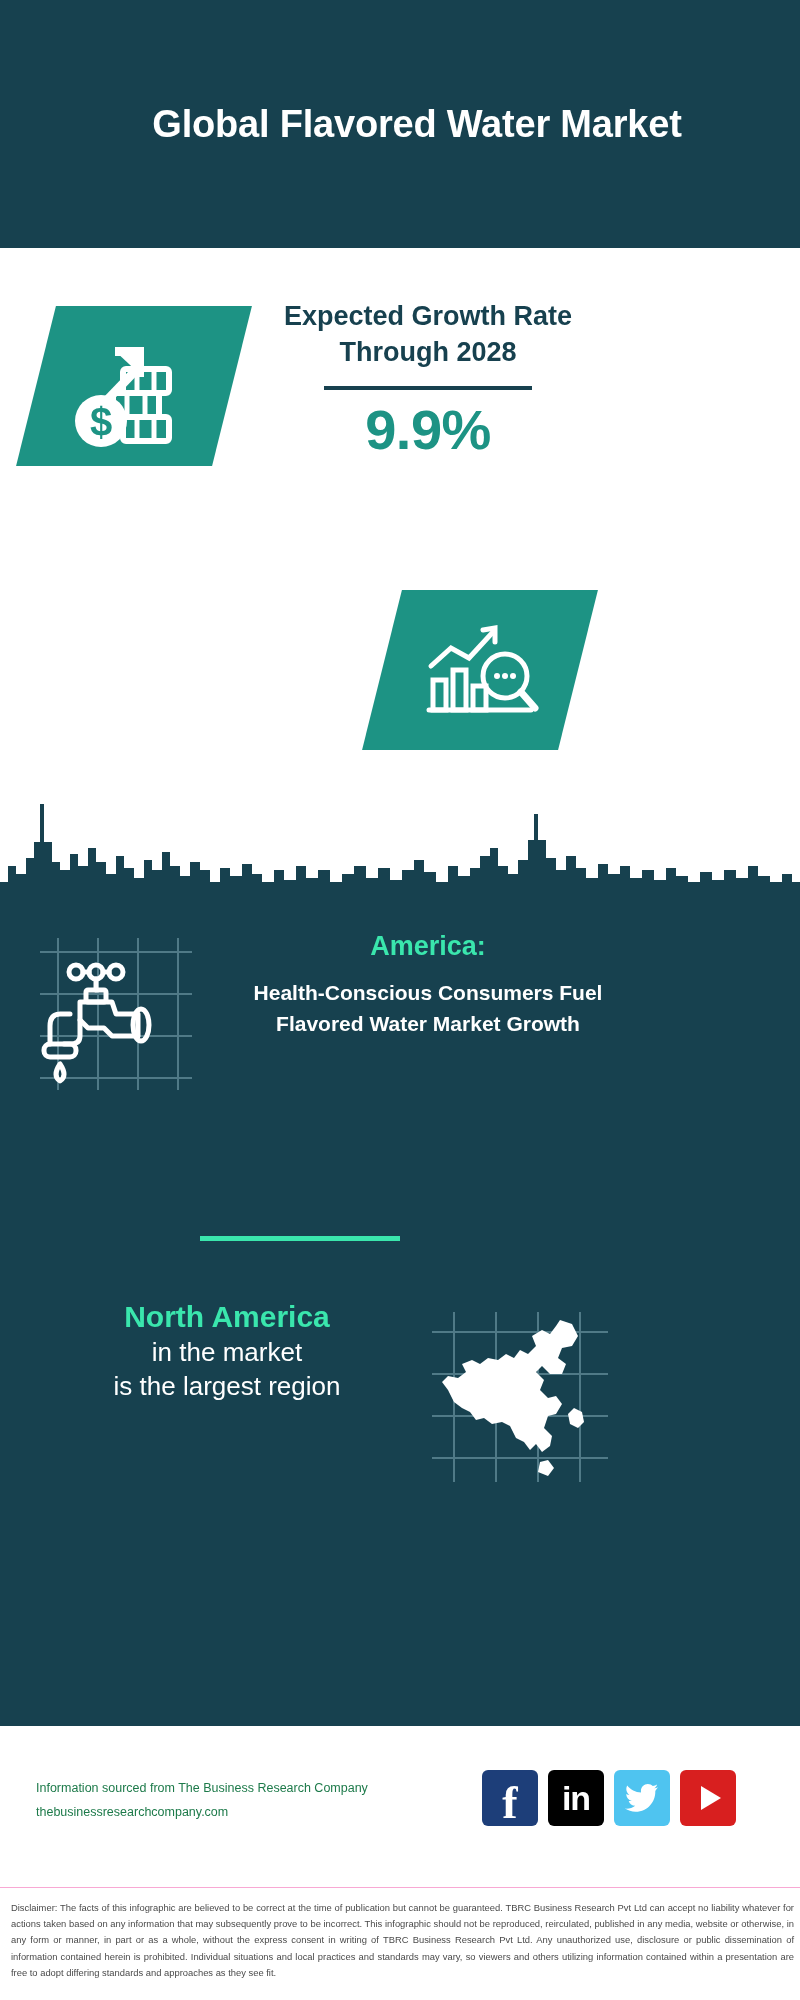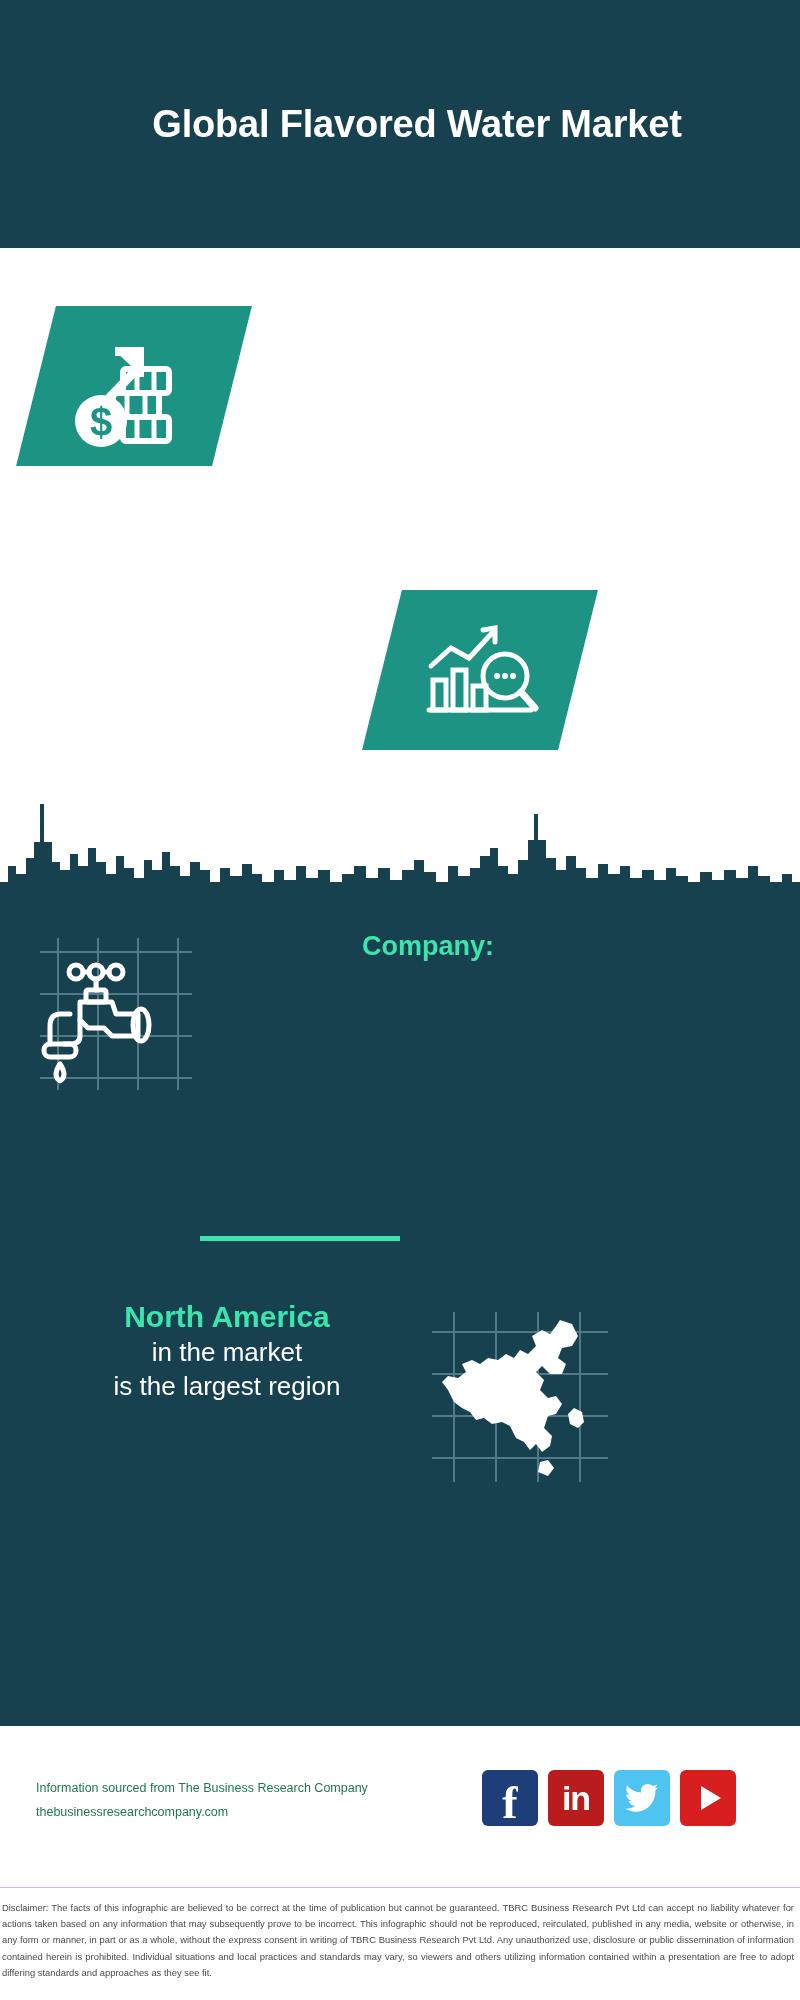--- a/index.html
+++ b/index.html
@@ -91,33 +91,33 @@
     border-bottom: 1px solid #f9a8d4;
   }
   .source-text { position: absolute; left: 36px; top: 50px; }
   .source-line {
     color: #1d7a4a; font-size: 12.5px; line-height: 1.95; white-space: nowrap;
   }
   .socials { position: absolute; left: 482px; top: 44px; display: flex; gap: 10px; }
   .sicon { width: 56px; height: 56px; border-radius: 6px; position: relative;
     display: flex; align-items: center; justify-content: center; }
   .s-fb { background: #1d3e79; }
-  .s-li { background: #b91c1c; }
+  .s-li { background: #000000; }
   .s-tw { background: #4fc4f0; }
   .s-yt { background: #d81f1f; }
   .fb-glyph { color: #fff; font-size: 46px; font-weight: bold; font-family: "Liberation Serif", serif;
     line-height: 1; margin-top: 10px; }
   .li-glyph { color: #fff; font-size: 34px; font-weight: bold; line-height: 1; letter-spacing: -1px; }
   .yt-tri { width: 0; height: 0; border-left: 20px solid #fff;
     border-top: 12px solid transparent; border-bottom: 12px solid transparent; margin-left: 5px; }
 
   
   .disclaimer {
     position: absolute; left: 0; top: 1892px; width: 800px; height: 108px; background: #ffffff;
-    padding: 8px 6px 0 2px;
+    padding: 8px 6px 0 11px;
   }
   .disc-text {
     color: #4a4a4a; font-size: 9.4px; line-height: 1.72; text-align: justify;
     font-family: "Liberation Sans", sans-serif;
   }
 </style>
 </head>
 <body>
 
 <div class="page">
@@ -150,20 +150,25 @@
             <line x1="78" y1="96" x2="78" y2="120"></line>
             <line x1="95" y1="96" x2="95" y2="120"></line>
           </g>
 
           <circle cx="42" cy="100" r="26" fill="#fff"></circle>
           <text x="42" y="115" font-size="40" font-weight="bold" fill="#1d9384" text-anchor="middle" font-family="Liberation Sans, sans-serif">$</text>
         </svg>
       </div>
     </div>
 
+    <div class="stat-block stat-1">
+      <div class="stat-label">Expected Growth Rate Through 2028</div>
+      <div class="rule"></div>
+      <div class="stat-value">9.9%</div>
+    </div>
 
     <div class="para para-2">
       <div class="para-inner">
         <svg width="130" height="112" viewBox="0 0 130 112">
           <g stroke="#fff" stroke-width="5" fill="none" stroke-linecap="round">
             <polyline points="16,52 36,34 54,44 78,18"></polyline>
             <polyline points="68,16 80,14 80,28"></polyline>
             <line x1="14" y1="96" x2="116" y2="96"></line>
             <rect x="18" y="66" width="13" height="30"></rect>
             <rect x="38" y="56" width="13" height="40"></rect>
@@ -225,21 +230,22 @@
             <path d="M40 64 L72 64 L76 76 L98 76 L98 98 L72 98 L64 90 L48 90 L40 82 Z"></path>
             <path d="M30 76 L20 76 Q10 76 10 88 L10 106"></path>
             <path d="M40 82 L40 98 Q40 106 30 106 L24 106"></path>
             <ellipse cx="101" cy="87" rx="8" ry="16"></ellipse>
             <rect x="4" y="106" width="32" height="13" rx="6"></rect>
             <path d="M20 126 Q12 138 20 143 Q28 138 20 126 Z"></path>
           </g>
         </svg>
       </div>
       <div class="driver-text">
-        <div class="driver-head">Company:</div>
+        <div class="driver-head">America:</div>
+        <div class="driver-body">Health-Conscious Consumers Fuel Flavored Water Market Growth</div>
       </div>
     </div>
 
     <div class="mint-rule"></div>
 
     <div class="region-row">
       <div class="region-text">
         <div class="region-name">North America</div>
         <div class="region-sub">in the market</div>
         <div class="region-sub">is the largest region</div>

